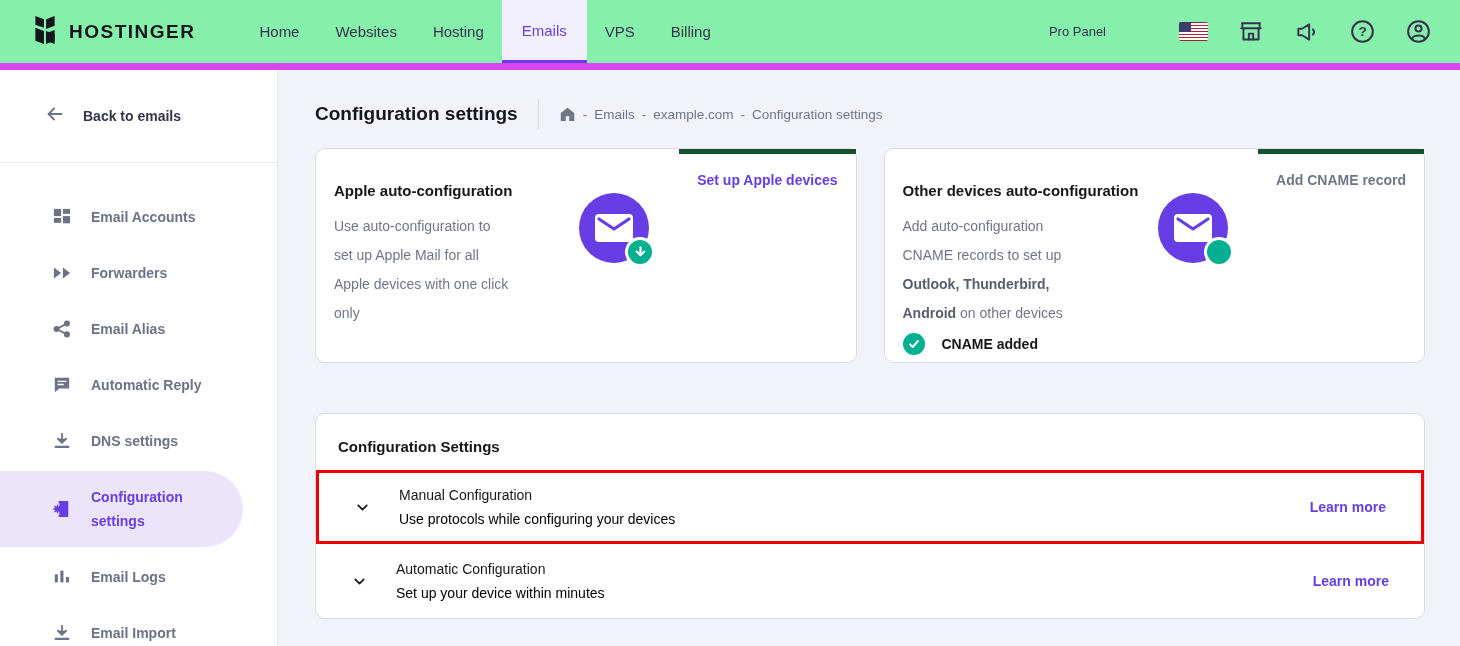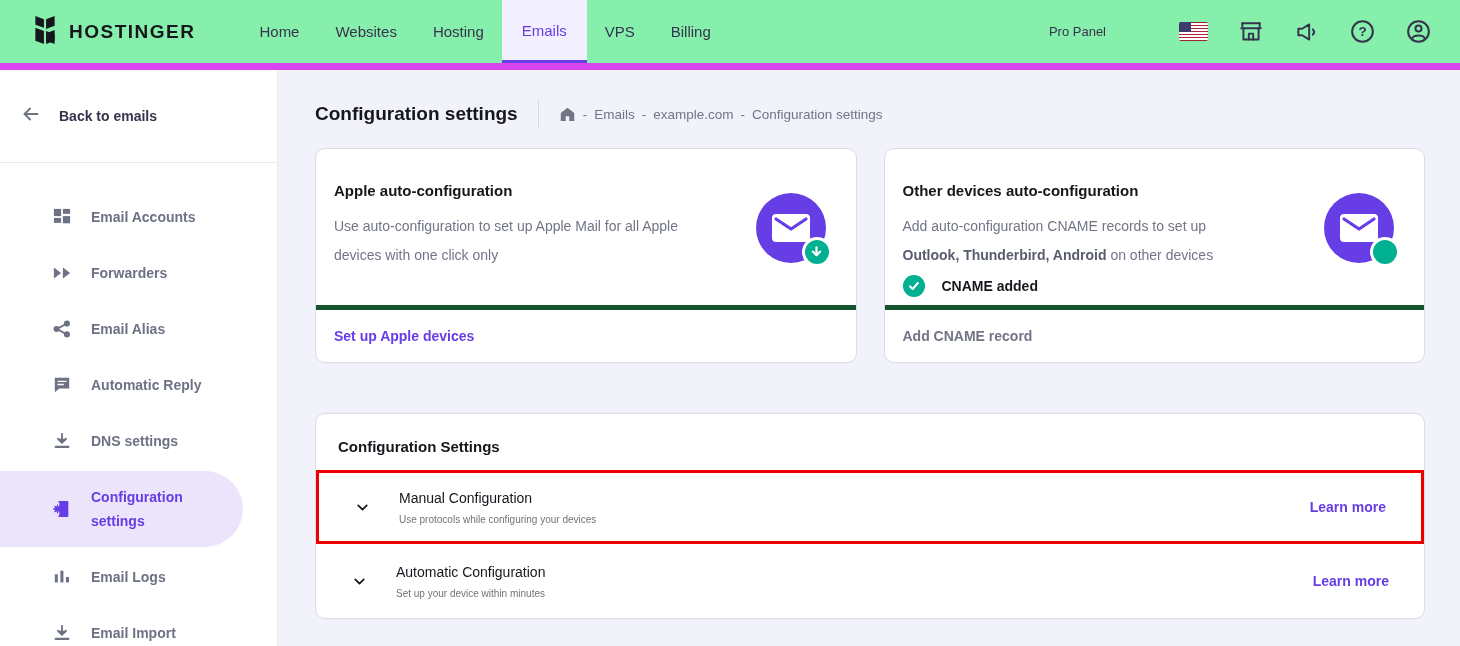--- a/index.html
+++ b/index.html
@@ -22,21 +22,21 @@
     box-shadow:0 0 0 1px rgba(0,0,0,.08) inset; cursor:pointer; }
   .flag .canton { position:absolute; left:0; top:0; width:12px; height:10.3px; background:#3c3b6e; }
   .tb-icon { width:27px; height:27px; display:flex; align-items:center; justify-content:center; cursor:pointer; }
   .tb-icon svg { stroke:#36344d; }
 
   
   .shell { display:flex; height:576px; }
 
   
   .sidebar { width:278px; background:#fff; border-right:1px solid #e7e9f0; flex-shrink:0; }
-  .back-row { height:93px; display:flex; align-items:center; gap:17px; padding-left:20px;
+  .back-row { height:93px; display:flex; align-items:center; gap:17px; padding-left:44px;
     border-bottom:1px solid #e7e9f0; cursor:pointer; }
   .back-row .label { font-size:14px; font-weight:bold; color:#36344d; }
   .menu { padding-top:26px; }
   .menu-item { height:56px; display:flex; align-items:center; gap:19px; padding-left:52px;
     cursor:pointer; color:#6d7284; }
   .menu-item .mi-icon { width:20px; display:flex; justify-content:center; flex-shrink:0; }
   .menu-item .mi-icon svg { fill:#6d7284; stroke:#6d7284; }
   .menu-item .label { font-size:14px; font-weight:bold; white-space:nowrap; }
   .menu-item.active { height:76px; margin:2px 34px 2px 0; background:#ebe4fb;
     border-radius:0 38px 38px 0; color:#673de6; }
@@ -46,21 +46,21 @@
   
   .main { flex:1; background:#f1f2fa; padding:24px 35px 0 37px; overflow:hidden; }
   .page-header { display:flex; align-items:center; height:40px; margin-bottom:14px; }
   .page-title { font-size:19px; font-weight:bold; color:#16171c; }
   .vdiv { width:1px; height:30px; background:#d7dae2; margin:0 20px; }
   .crumbs { display:flex; align-items:center; gap:7px; font-size:13.5px; color:#727586; }
   .crumbs svg { fill:#727586; }
 
   .cards-row { display:flex; gap:27px; }
   .card { flex:1; background:#fff; border:1px solid #d9dce5; border-radius:10px;
-    display:flex; flex-direction:column; min-height:215px; }
+    display:flex; flex-direction:row; min-height:215px; }
   .card-body { position:relative; padding:33px 20px 0 18px; flex:1; }
   .card-title { font-size:15px; font-weight:bold; color:#16171c; margin-bottom:13px; }
   .card-desc { font-size:14px; color:#727586; line-height:29px; padding-right:150px; }
   .card-desc b { color:#585d6d; }
   .mail-art { position:absolute; top:44px; right:30px; width:70px; height:70px; }
   .mail-circle { width:70px; height:70px; border-radius:50%; background:#673de6;
     display:flex; align-items:center; justify-content:center; }
   .mail-badge { position:absolute; right:-6px; bottom:-4px; width:30px; height:30px; border-radius:50%;
     background:#00b090; border:3px solid #fff; display:flex; align-items:center; justify-content:center; }
   .cname-row { display:flex; align-items:center; gap:17px; margin-top:5px; }
@@ -70,21 +70,21 @@
   .card-footer { border-top:5px solid #14532d; padding:17px 18px; }
   .link-purple { font-size:14px; font-weight:bold; color:#673de6; cursor:pointer; }
   .link-gray { font-size:14px; font-weight:bold; color:#727586; cursor:pointer; }
 
   .settings-card { margin-top:50px; background:#fff; border:1px solid #d9dce5; border-radius:10px; }
   .settings-title { padding:24px 22px 15px; font-size:15px; font-weight:bold; color:#16171c; }
   .setting-row { display:flex; align-items:center; min-height:74px; padding:0 35px; cursor:pointer; }
   .setting-row.highlighted { border:3px solid #ee0000; }
   .chev { display:flex; align-items:center; margin-right:28px; }
   .row-text .row-title { font-size:14px; font-weight:normal; color:#16171c; margin-bottom:8px; }
-  .row-text .row-sub { font-size:10px; color:#737373; }
+  .row-text .row-sub { font-size:14px; color:#000000; }
   .setting-row .link-purple { margin-left:auto; }
 </style>
 </head>
 <body>
 
 <div class="topbar">
   <div class="brand">
     <span>
       <svg width="26" height="30" viewBox="0 0 24 28">
         <path d="M3 1 L11 4 L11 12 L3 9 Z" fill="#16171c"></path>

